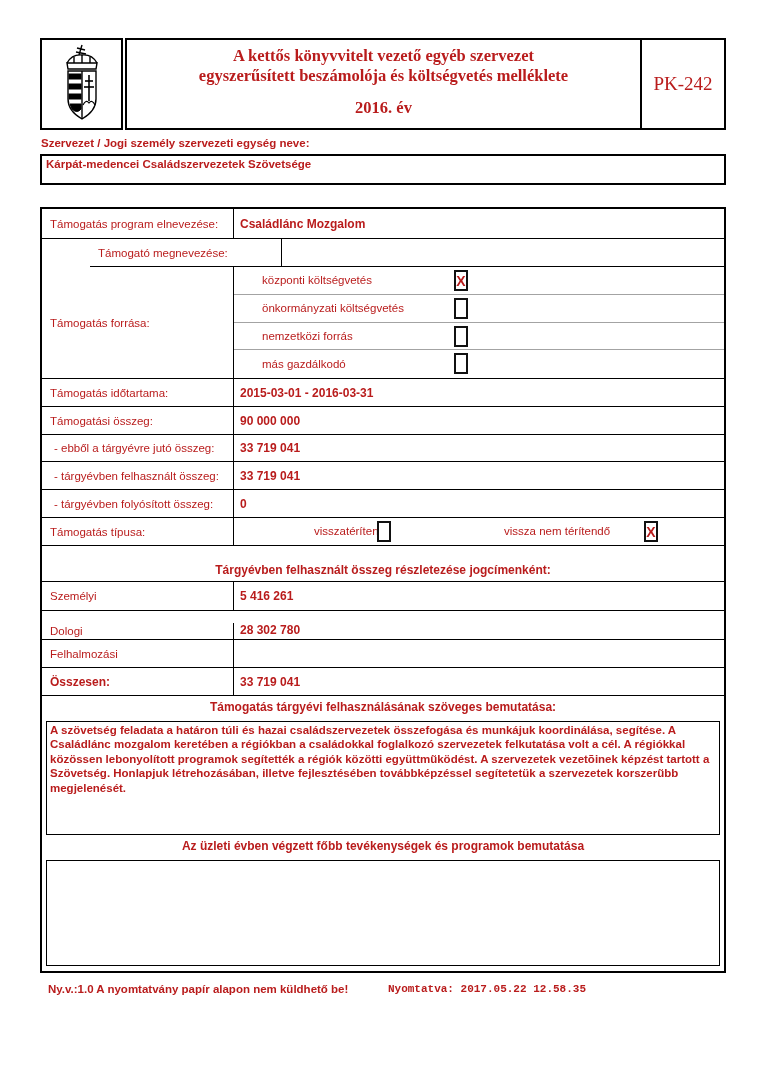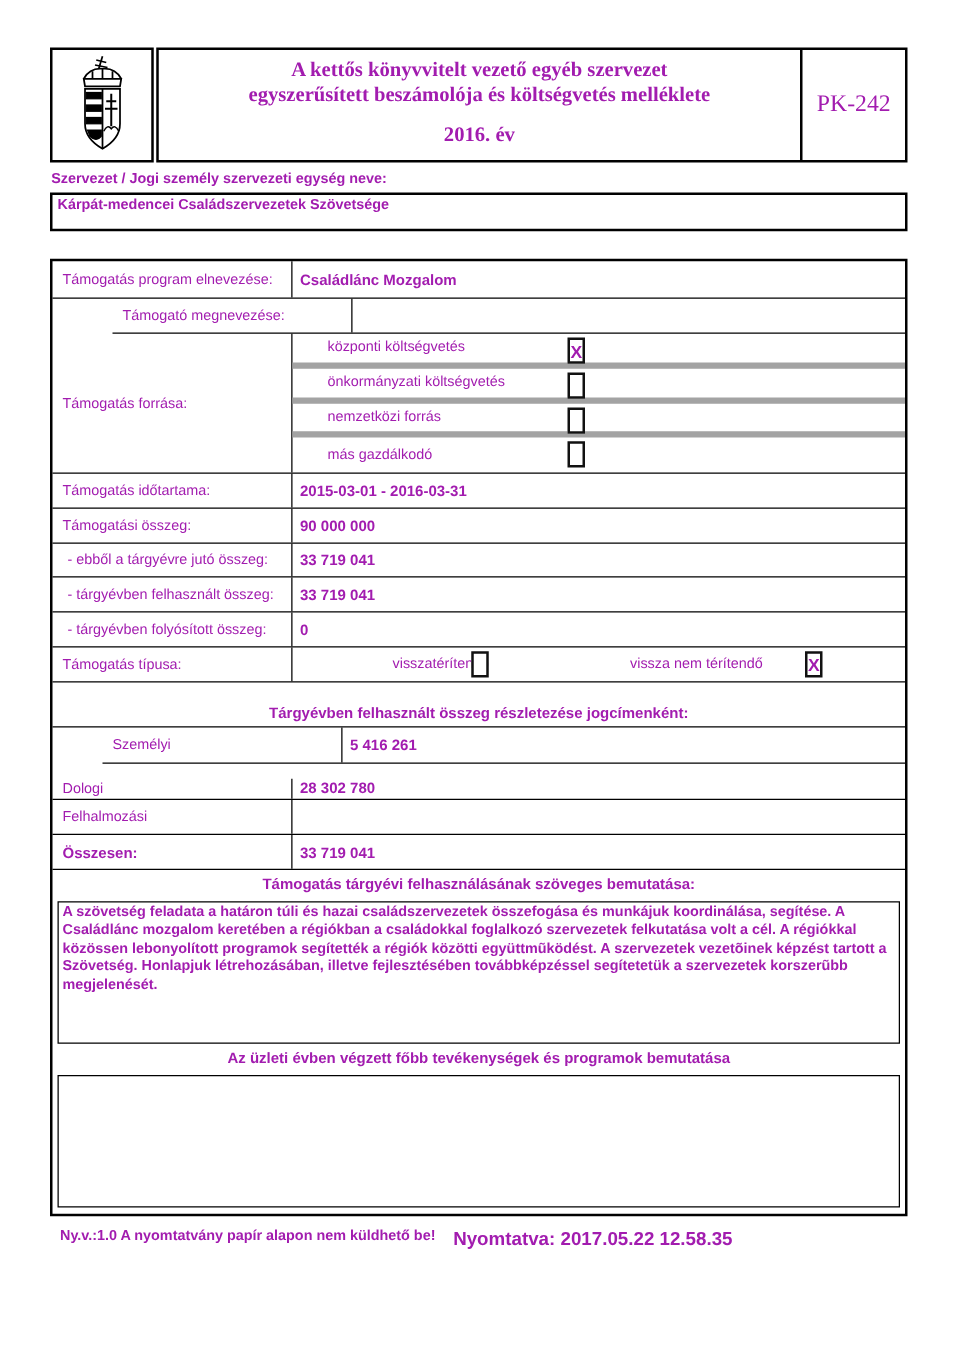--- a/index.html
+++ b/index.html
@@ -1,19 +1,19 @@
 <!DOCTYPE html>
 <html><head>
 <meta charset="utf-8">
 <style>
   * { margin:0; padding:0; box-sizing:border-box; }
   html,body { background:#ffffff; }
   .page {
     position:relative; width:631px; height:1080px; background:#ffffff;
-    font-family:"Liberation Sans", sans-serif; color:#a21caf;
+    font-family:"Liberation Sans", sans-serif; color:#b91c1c;
   }
   
   .logo-box {
     position:absolute; left:40px; top:38px; width:83px; height:92px;
     border:2px solid #000; display:flex; align-items:center; justify-content:center;
   }
   .title-box {
     position:absolute; left:125px; top:38px; width:601px; height:92px;
     border:2px solid #000; display:flex;
   }
@@ -44,21 +44,21 @@
     padding:2px 4px 2px 8px; font-size:11.5px;
   }
   .cell-label.indent { padding-left:12px; }
   .cell-value {
     flex:1; display:flex; align-items:center; padding:2px 4px 2px 6px;
     font-size:12px; font-weight:bold;
   }
   .sub-rows { flex:1; display:flex; flex-direction:column; }
   .sub-row {
     position:relative; height:28px; display:flex; align-items:center;
-    padding-left:28px; font-size:11.5px; border-bottom:5px solid #a3a3a3;
+    padding-left:28px; font-size:11.5px; border-bottom:1px solid #a3a3a3;
   }
   .sub-row:last-child { border-bottom:none; }
   .cb {
     position:absolute; width:14px; height:21px; border:2px solid #111;
     display:flex; align-items:center; justify-content:center;
     font-size:14px; font-weight:bold; line-height:1; background:#fff;
   }
   .sub-row .cb { left:220px; top:3px; }
   .type-cell { position:relative; flex:1; font-size:11.5px; }
   .type-label1 { position:absolute; left:80px;  top:7px; }
@@ -72,21 +72,21 @@
   .hdr-row.noline { border-bottom:none; }
   .textblock-wrap { padding:2px 4px 0 4px; }
   .inset-box { border:1.5px solid #000; width:100%; }
   .usage-text {
     height:114px; padding:1px 3px; font-size:11.5px; font-weight:bold;
     line-height:14.5px; text-align:left; overflow:hidden;
   }
   .activities-box { height:106px; }
   
   .footer-left  { position:absolute; left:48px;  top:983px; font-size:11.5px; font-weight:bold; }
-  .footer-right { position:absolute; right:45px; top:983px; font-size:15px; font-weight:bold; }
+  .footer-right { position:absolute; right:45px; top:983px; font-size:11px; font-weight:bold;font-family:Liberation Mono, monospace; }
   .bold-label { font-weight:bold; font-size:12px; }
 </style>
 </head>
 <body>
 
 <div class="page">
 
   <div class="logo-box">
     <span>
       <svg width="46" height="78" viewBox="0 0 46 78" fill="none" stroke="#000" stroke-width="1.4">
@@ -199,21 +199,21 @@
       <div class="type-cell">
         <span class="type-label1">visszatérítendő</span>
         <span class="cb type-cb1"></span>
         <span class="type-label2">vissza nem térítendő</span>
         <span class="cb type-cb2">X</span>
       </div>
     </div>
 
     <div class="hdr-row" style="height:26px;margin-top:12px;">Tárgyévben felhasznált összeg részletezése jogcímenként:</div>
 
-    <div class="row" style="height:29px;margin-left:40px;">
+    <div class="row" style="height:29px;">
       <div class="cell-label">Személyi</div>
       <div class="cell-value">5 416 261</div>
     </div>
     <div class="row" style="height:29px;align-items:flex-end;">
       <div class="cell-label">Dologi</div>
       <div class="cell-value">28 302 780</div>
     </div>
     <div class="row" style="height:28px;">
       <div class="cell-label">Felhalmozási</div>
       <div class="cell-value"></div>

